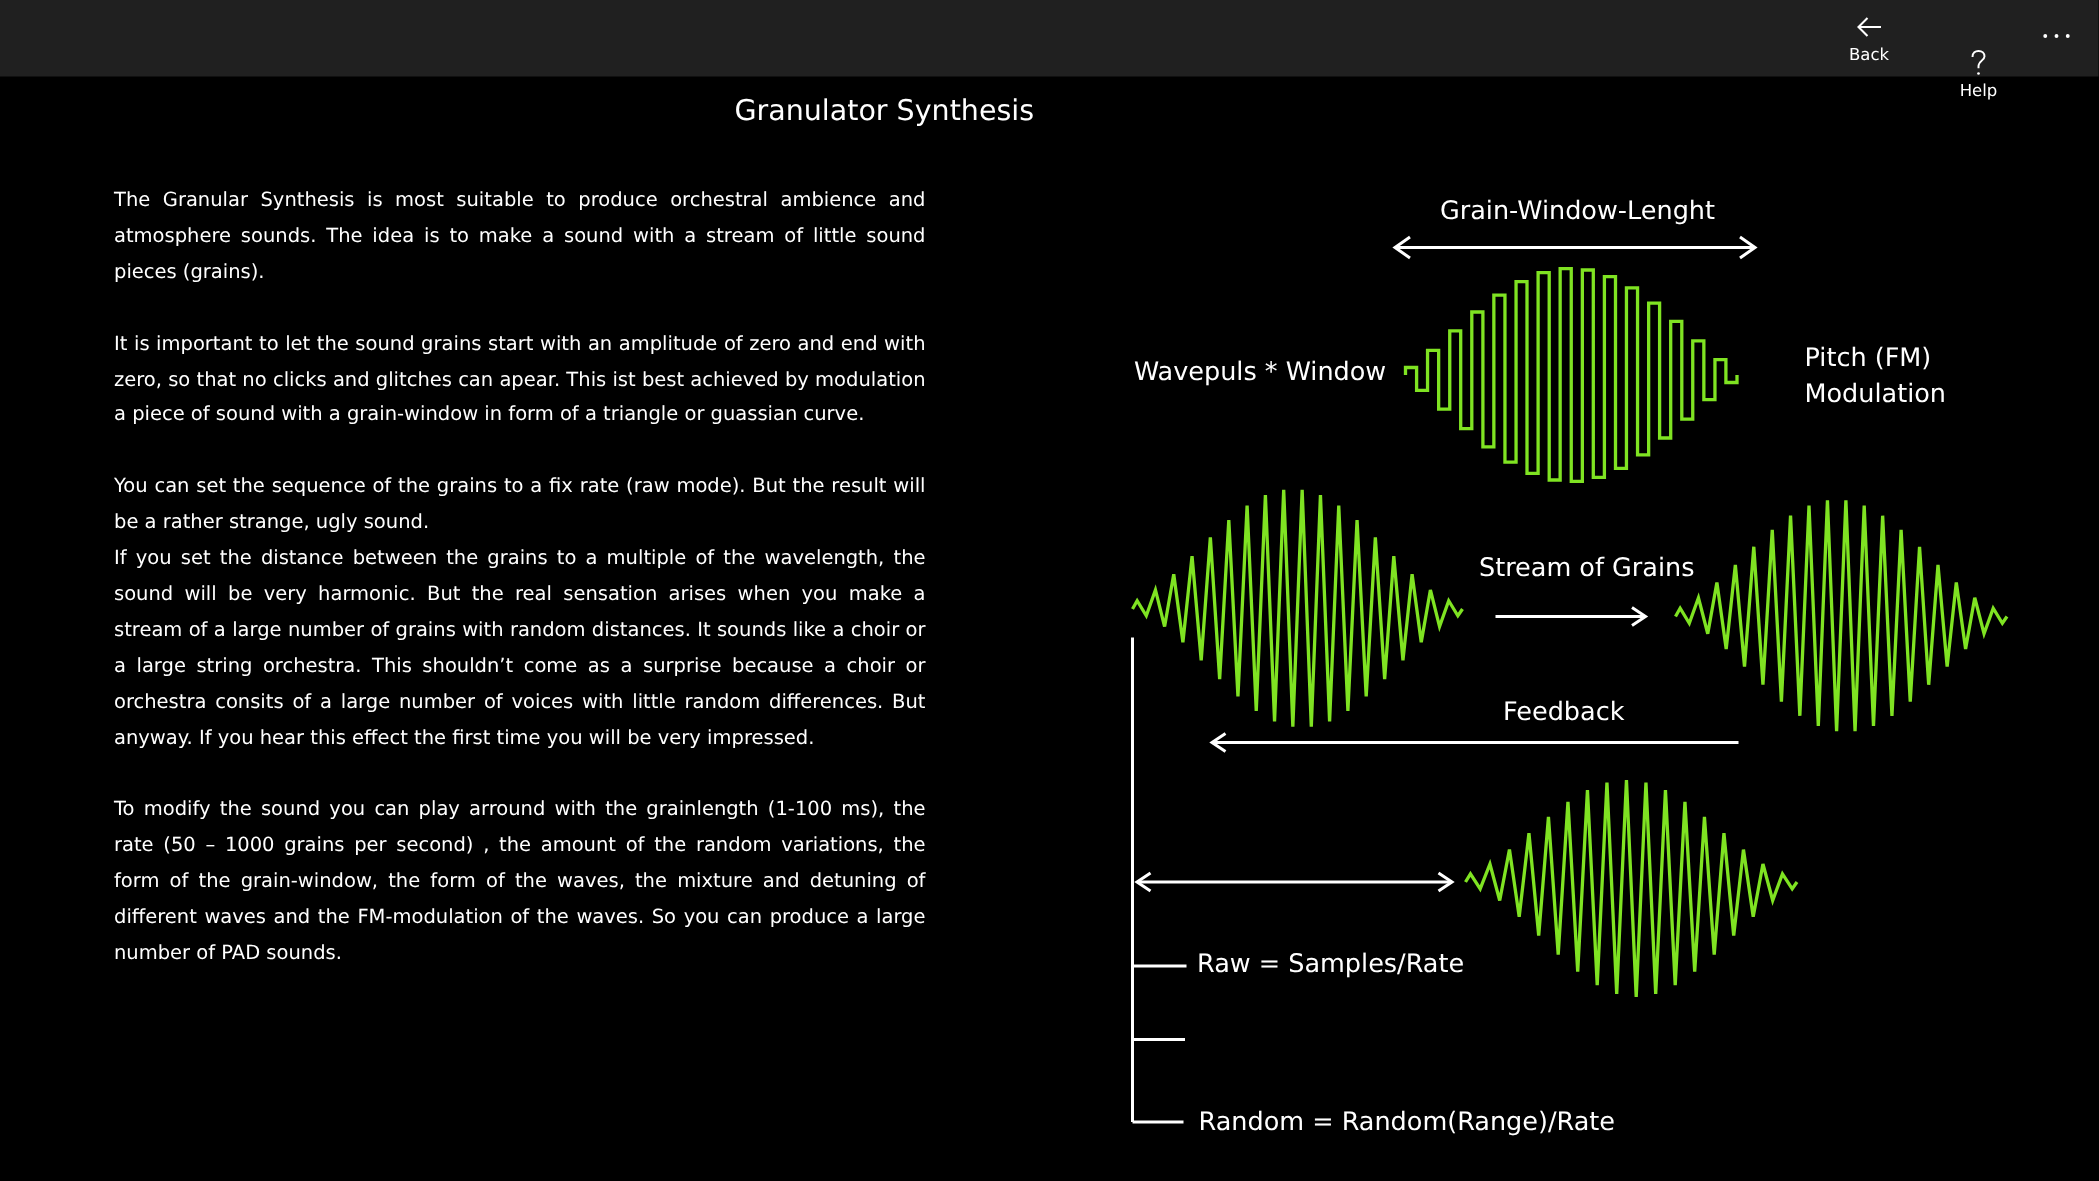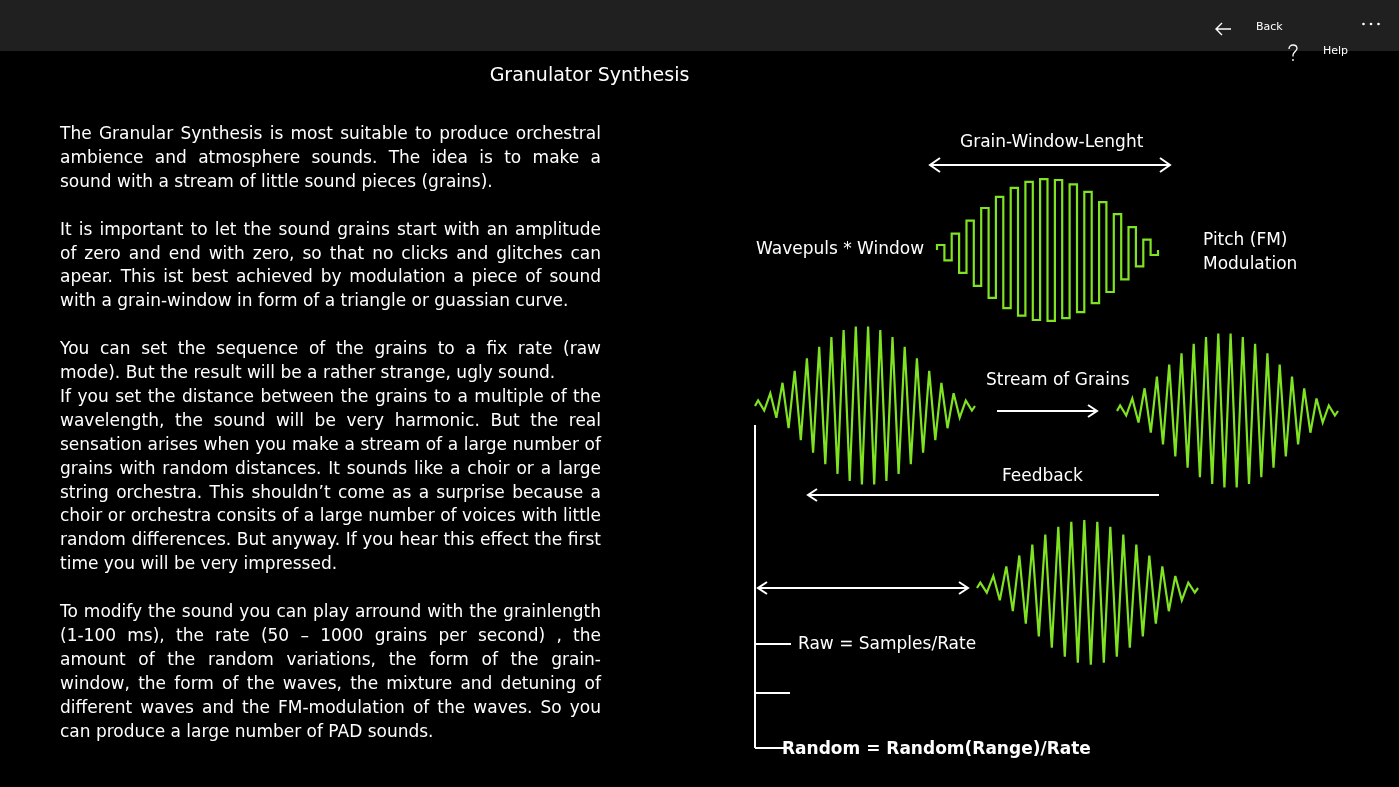--- a/index.html
+++ b/index.html
@@ -18,26 +18,25 @@
       width: 1399px;
       height: 51px;
       background: #202020;
     }
     .topbar-btn {
       position: absolute;
       top: 0;
       height: 51px;
       width: 64px;
       display: flex;
-      flex-direction: row;
+      flex-direction: column;
       align-items: center;
       justify-content: flex-start;
       color: #ffffff;
       cursor: pointer;
-      gap: 24px;
     }
     .topbar-btn .glyph {
       margin-top: 7px;
       height: 22px;
       display: flex;
       align-items: center;
       justify-content: center;
     }
     .topbar-btn .lbl {
       font-size: 11px;
@@ -60,24 +59,24 @@
       top: 60px;
       left: 0;
       width: 1179px;
       text-align: center;
       font-size: 19px;
       line-height: 28px;
       color: #ffffff;
     }
     .article {
       position: absolute;
-      left: 60px;
+      left: 76px;
       top: 122px;
       width: 541px;
-      font-size: 17px;
+      font-size: 13px;
       line-height: 23.9px;
       color: #ffffff;
       text-align: justify;
     }
     .article p {
       margin: 0 0 23.9px 0;
     }
     .article p.tight {
       margin: 0;
     }
@@ -188,14 +187,14 @@
     </g>
   </svg>
 
   <div class="dlabel" style="left:220px; top:10px;">Grain-Window-Lenght</div>
   <div class="dlabel" style="left:16px; top:117px;">Wavepuls * Window</div>
   <div class="dlabel" style="left:463px; top:108px;">Pitch (FM)</div>
   <div class="dlabel" style="left:463px; top:132px;">Modulation</div>
   <div class="dlabel" style="left:246px; top:248px;">Stream of Grains</div>
   <div class="dlabel" style="left:262px; top:344px;">Feedback</div>
   <div class="dlabel" style="left:58px; top:512px;">Raw = Samples/Rate</div>
-  <div class="dlabel" style="left:42px; top:617px;font-weight:bold;">Random = Random(Range)/Rate</div>
+  <div class="dlabel" style="left:59px; top:617px;">Random = Random(Range)/Rate</div>
 </div>
 
 </body></html>

